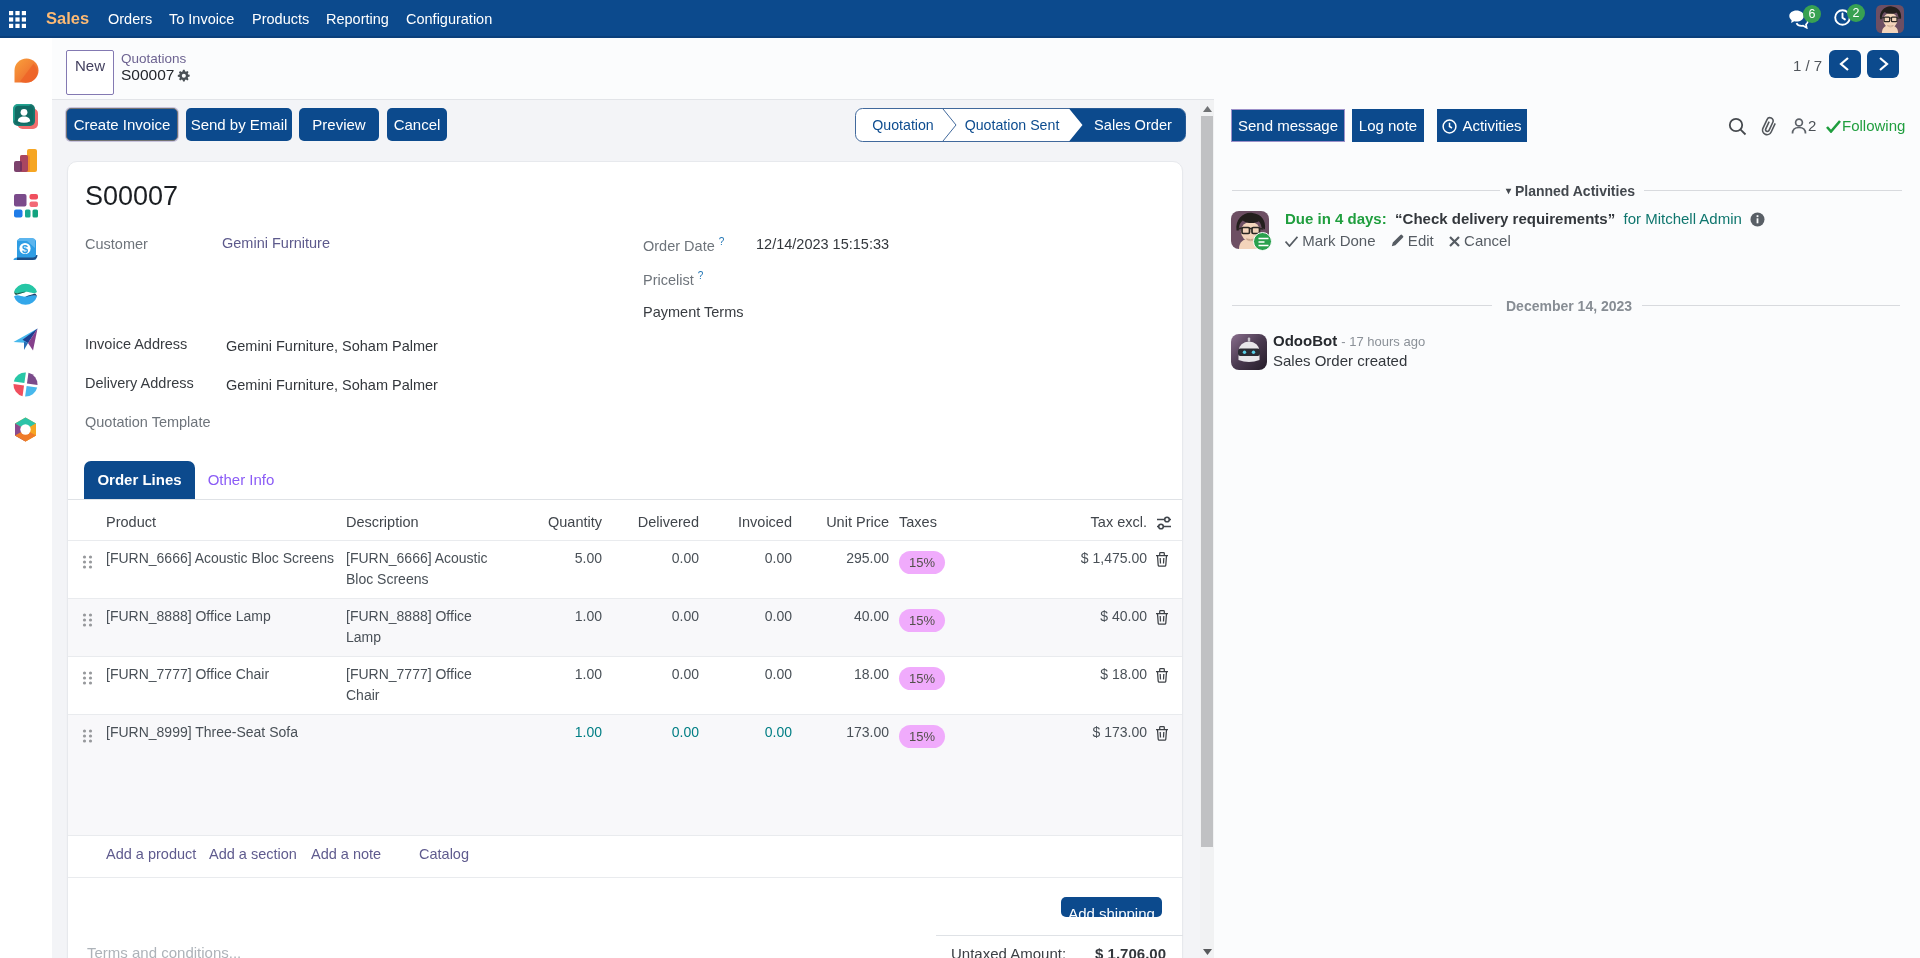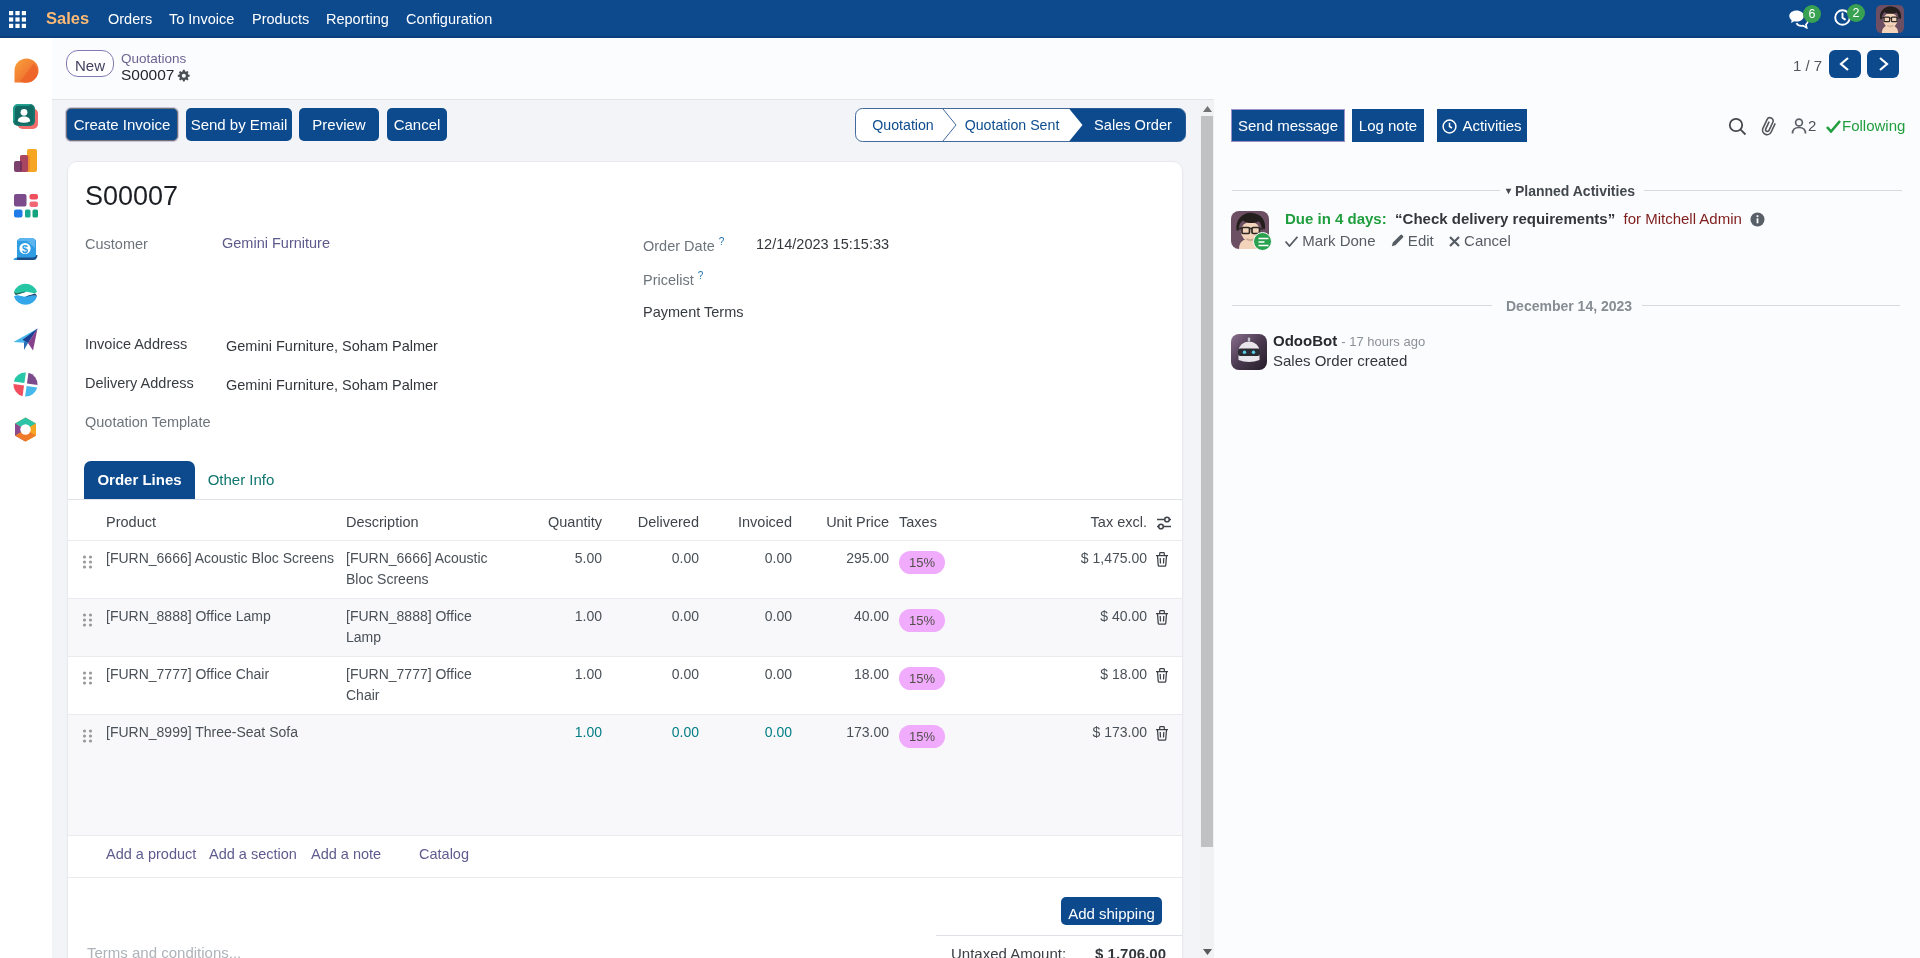--- a/index.html
+++ b/index.html
@@ -6,21 +6,21 @@
 html,body { width:1920px; height:958px; overflow:hidden; font-family:"Liberation Sans", sans-serif; background:#fff; }
 .abs { position:absolute; }
 
 #navbar { position:absolute; left:0; top:0; width:1920px; height:38px; background:#0c4a8d; box-shadow: inset 0 -2px 0 rgba(0,0,20,.15); }
 #navbar .menu { position:absolute; top:0; height:38px; line-height:38px; color:#fff; font-size:14.5px; }
 #brand { position:absolute; left:46px; top:0; height:38px; line-height:37px; color:#fdba74; font-size:16.5px; font-weight:bold; }
 
 #cp { position:absolute; left:0; top:0; width:1920px; height:100px; }
 #cp-bg { position:absolute; left:52px; top:38px; width:1868px; height:62px; background:#fbfcfd; }
 #cp-border { position:absolute; left:52px; top:99px; width:1162px; height:1px; background:#e2e4e8; }
-#btn-new { position:absolute; left:66px; top:50px; width:48px; height:27px; background:#fff; border:1px solid #8379b2; border-radius:12px; font-size:15px; color:#43405f; text-align:center; line-height:29px; }
+#btn-new { position:absolute; left:66px; top:50px; width:48px; height:45px; background:#fff; border:1px solid #8379b2; border-radius:2px; font-size:15px; color:#43405f; text-align:center; line-height:29px; }
 #bc-small { position:absolute; left:121px; top:51px; font-size:13.5px; color:#6d6391; }
 #bc-big { position:absolute; left:121px; top:66px; font-size:15.5px; color:#23262b; }
 #pager { position:absolute; left:1793px; top:57px; font-size:15px; color:#51565c; }
 .pgbtn { position:absolute; top:50px; width:32px; height:28px; background:#0c4a8d; border-radius:6px; }
 
 #dock { position:absolute; left:0; top:38px; width:52px; height:920px; background:#fff; }
 #dock svg { position:absolute; left:12px; }
 
 #main { position:absolute; left:52px; top:100px; width:1148px; height:858px; background:#f3f4f7; }
 .btn { position:absolute; top:8px; height:33px; background:#0c4a8d; color:#fff; font-size:15px; border-radius:5px; text-align:center; line-height:33px; }
@@ -34,21 +34,21 @@
 .cbtn { position:absolute; top:9px; height:33px; background:#0c4a8d; color:#fff; font-size:15px; border-radius:0; text-align:center; line-height:33px; }
 .divline { position:absolute; height:1px; background:#d8dade; }
 
 #sheet { font-size:15px; color:#33373c; }
 .lbl { position:absolute; left:17px; font-size:14.5px; color:#6e747b; }
 .lbl2 { position:absolute; left:575px; font-size:14.5px; color:#6e747b; }
 .val { position:absolute; left:158px; font-size:14.5px; color:#33373c; }
 .val2 { position:absolute; left:688px; font-size:14.5px; color:#33373c; }
 .qm { font-size:10px; color:#2175b5; vertical-align:6px; }
 #tab-active { position:absolute; left:16px; top:299px; width:111px; height:38px; background:#0c4a8d; border-radius:7px 7px 0 0; color:#fff; font-weight:bold; font-size:15px; text-align:center; line-height:38px; }
-#tab-other { position:absolute; left:123px; top:299px; width:100px; height:38px; color:#0f766e; font-size:15px; text-align:center; line-height:38px; }
+#tab-other { position:absolute; left:123px; top:299px; width:100px; height:38px; color:#8b5cf6; font-size:15px; text-align:center; line-height:38px; }
 #tabline { position:absolute; left:0px; top:337px; width:1114px; height:1px; background:#dfe2e6; }
 .hrow { position:absolute; font-size:14.5px; color:#41464c; }
 .trow { position:absolute; left:0; width:1114px; border-top:1px solid #e9ebee; }
 .cell { position:absolute; font-size:14px; color:#495057; line-height:21px; }
 .num { text-align:right; width:100px; }
 .tealc { color:#017e84; }
 .tag { position:absolute; left:831px; width:46px; height:23px; background:#f0abfc; border-radius:12px; font-size:13px; color:#53504b; text-align:center; line-height:23px; }
 .handle { position:absolute; left:13px; width:13px; }
 .lnk { position:absolute; font-size:14.5px; color:#5f5b8e; }
 </style>
@@ -326,21 +326,21 @@
     <div class="cell num" style="left:979px;top:560px">$ 173.00</div>
     <svg class="abs trash" style="left:1087px;top:564px" width="14" height="15" viewBox="0 0 14 15">
         <path d="M1 3.5 h12 M4.7 3 V1.5 a0.8 0.8 0 0 1 0.8 -0.8 h3 a0.8 0.8 0 0 1 0.8 0.8 V3 M2.5 3.5 l0.7 9.6 a1.2 1.2 0 0 0 1.2 1.1 h5.2 a1.2 1.2 0 0 0 1.2 -1.1 l0.7 -9.6 M5.2 6 l0.3 5.5 M8.8 6 l-0.3 5.5" fill="none" stroke="#3c4045" stroke-width="1.25"></path>
       </svg>
 
     <div class="lnk" style="left:38px;top:684px">Add a product</div>
     <div class="lnk" style="left:141px;top:684px">Add a section</div>
     <div class="lnk" style="left:243px;top:684px">Add a note</div>
     <div class="lnk" style="left:351px;top:684px">Catalog</div>
 
-    <div class="abs" style="left:993px;top:735px;width:101px;height:28px;background:#0c4a8d;border-radius:5px;color:#fff;font-size:15px;text-align:center;line-height:33px">Add shipping</div>
+    <div class="abs" style="left:993px;top:735px;width:101px;height:20px;background:#0c4a8d;border-radius:5px;color:#fff;font-size:15px;text-align:center;line-height:33px">Add shipping</div>
     <div class="abs" style="left:868px;top:773px;width:247px;height:1px;background:#dfe2e6"></div>
     <div class="abs" style="left:883px;top:783px;font-size:15px;color:#3c4045">Untaxed Amount:</div>
     <div class="abs" style="left:998px;top:783px;width:100px;text-align:right;font-size:15px;font-weight:bold;color:#33373c">$ 1,706.00</div>
     <div class="abs" style="left:19px;top:782px;font-size:15px;color:#adb3b9">Terms and conditions...</div>
   </div>
 </div>
 <div id="sb">
   <svg class="abs" style="left:3px;top:6px" width="9" height="6" viewBox="0 0 9 6">
       <path d="M0 6 L4.5 0 9 6 Z" fill="#707274"></path>
     </svg>
@@ -391,21 +391,21 @@
         <rect x="21" y="16.5" width="7.5" height="6" rx="1.2" fill="none" stroke="#2c2824" stroke-width="1.7"></rect>
         <path d="M18.5 17.5 h2.5 M6.5 18 l4.5-1 M28.5 17.5 l4 0.5" stroke="#2c2824" stroke-width="1.4" fill="none"></path>
         <path d="M15.5 28 c2.5 2.2 5.5 2.2 8 0 q-4 1.2 -8 0 Z" fill="#fff" stroke="#b98f71" stroke-width="0.8"></path>
       </g>
     </svg>
   <div class="abs" style="left:39px;top:132px;width:19px;height:19px;border-radius:50%;background:#2aa14e;border:1.5px solid #fbfcfd"><svg style="margin:4px 0 0 3.5px" width="11" height="10" viewBox="0 0 11 10">
         <g stroke="#fff" stroke-width="1.4" fill="none">
           <path d="M0.5 1.5 h10 M0.5 5 h6 M0.5 8.5 h10"></path>
         </g>
       </svg></div>
-  <div class="abs" style="left:71px;top:110px;font-size:15px"><span style="font-weight:bold;color:#1f9e3e">Due in 4 days:</span>&nbsp; <span style="font-weight:bold;color:#33373c">“Check delivery requirements”</span>&nbsp; <span style="color:#7f1d1d">for Mitchell Admin</span>&nbsp; <svg style="vertical-align:-3px" width="15" height="15" viewBox="0 0 15 15">
+  <div class="abs" style="left:71px;top:110px;font-size:15px"><span style="font-weight:bold;color:#1f9e3e">Due in 4 days:</span>&nbsp; <span style="font-weight:bold;color:#33373c">“Check delivery requirements”</span>&nbsp; <span style="color:#0f766e">for Mitchell Admin</span>&nbsp; <svg style="vertical-align:-3px" width="15" height="15" viewBox="0 0 15 15">
         <circle cx="7.5" cy="7.5" r="7" fill="#595f66"></circle>
         <rect x="6.6" y="6.3" width="1.8" height="5" fill="#fbfcfd"></rect>
         <rect x="6.6" y="3.2" width="1.8" height="1.9" fill="#fbfcfd"></rect>
       </svg></div>
   <div class="abs" style="left:71px;top:132px;font-size:15px;color:#565c63">
     <svg style="vertical-align:-1px" width="13" height="11" viewBox="0 0 13 11">
         <path d="M0.5 5.5 l4 4.5 L12.5 0.8" fill="none" stroke="#565c63" stroke-width="1.8"></path>
       </svg> Mark Done
     <span style="margin-left:11px"><svg style="vertical-align:-1px" width="13" height="13" viewBox="0 0 13 13">
           <path d="M0.8 12.2 l1-3.6 L9.4 1 a1.2 1.2 0 0 1 1.7 0 l0.9 0.9 a1.2 1.2 0 0 1 0 1.7 L4.4 11.2 Z" fill="#565c63"></path>

